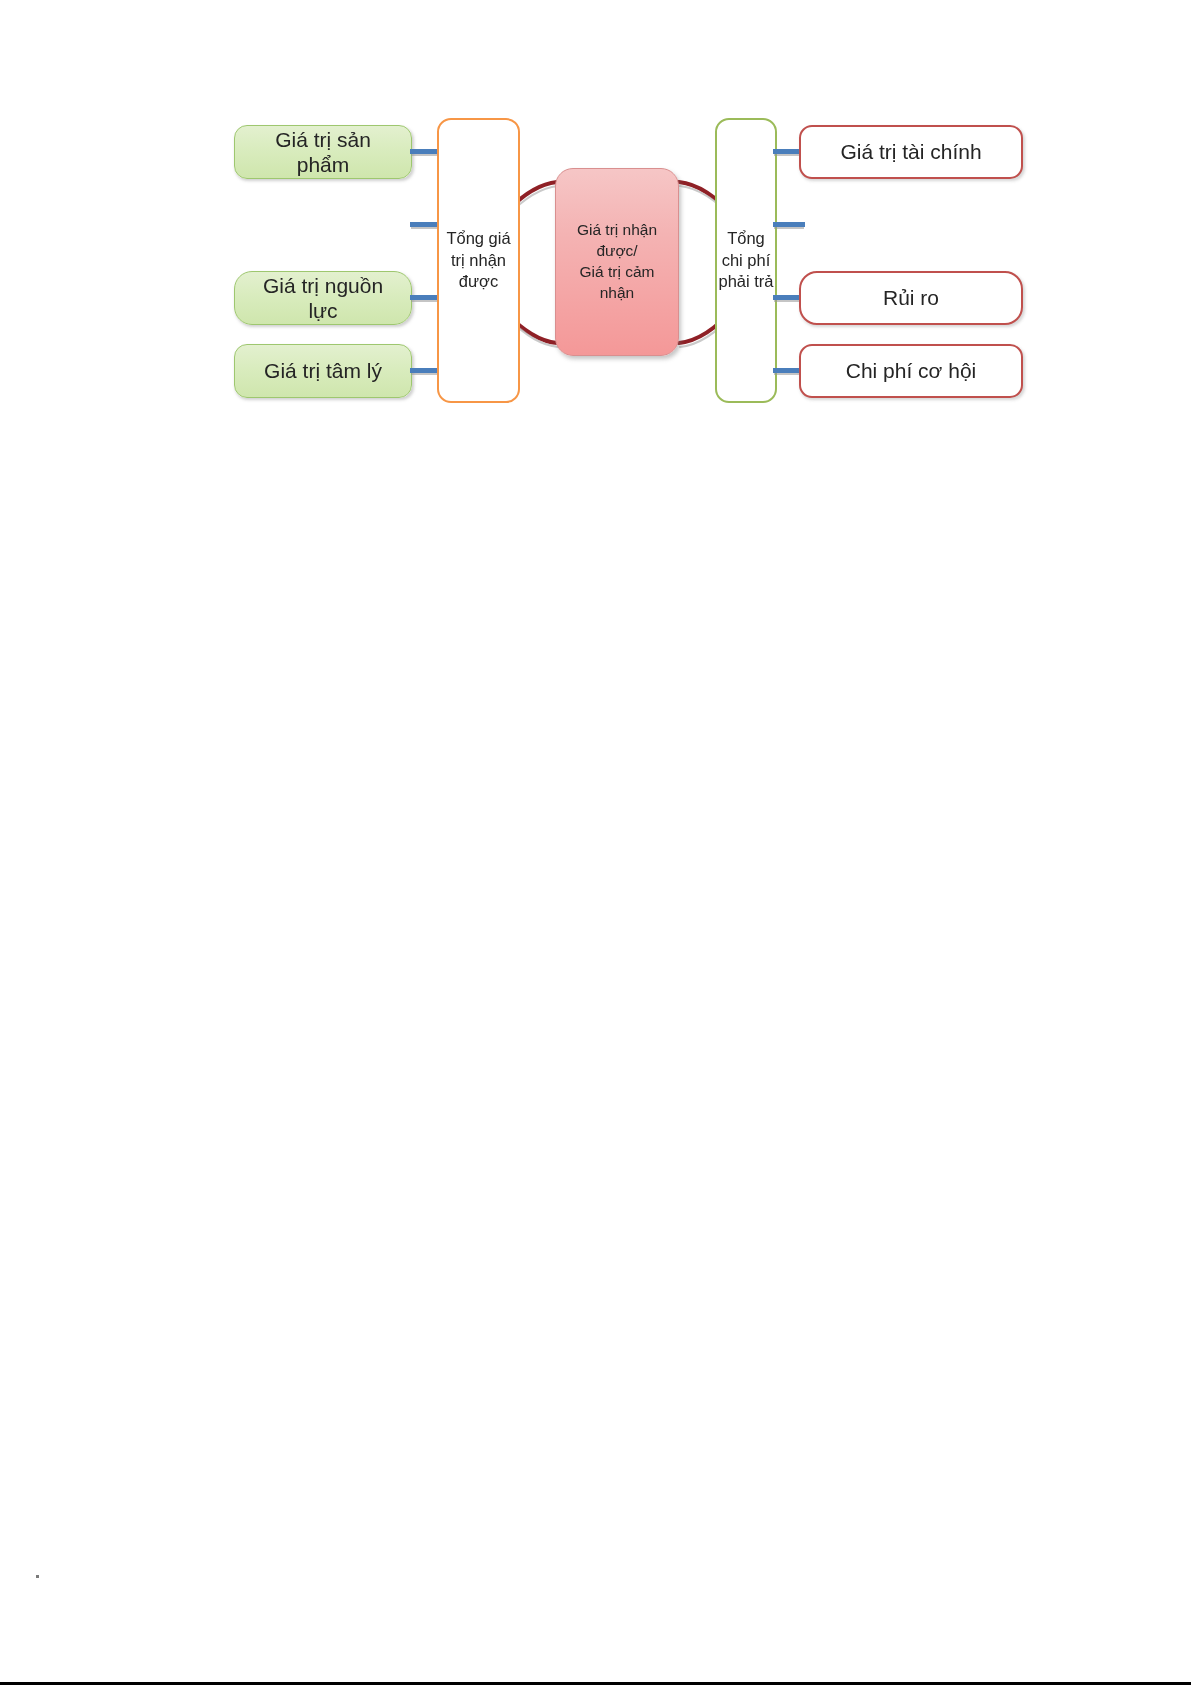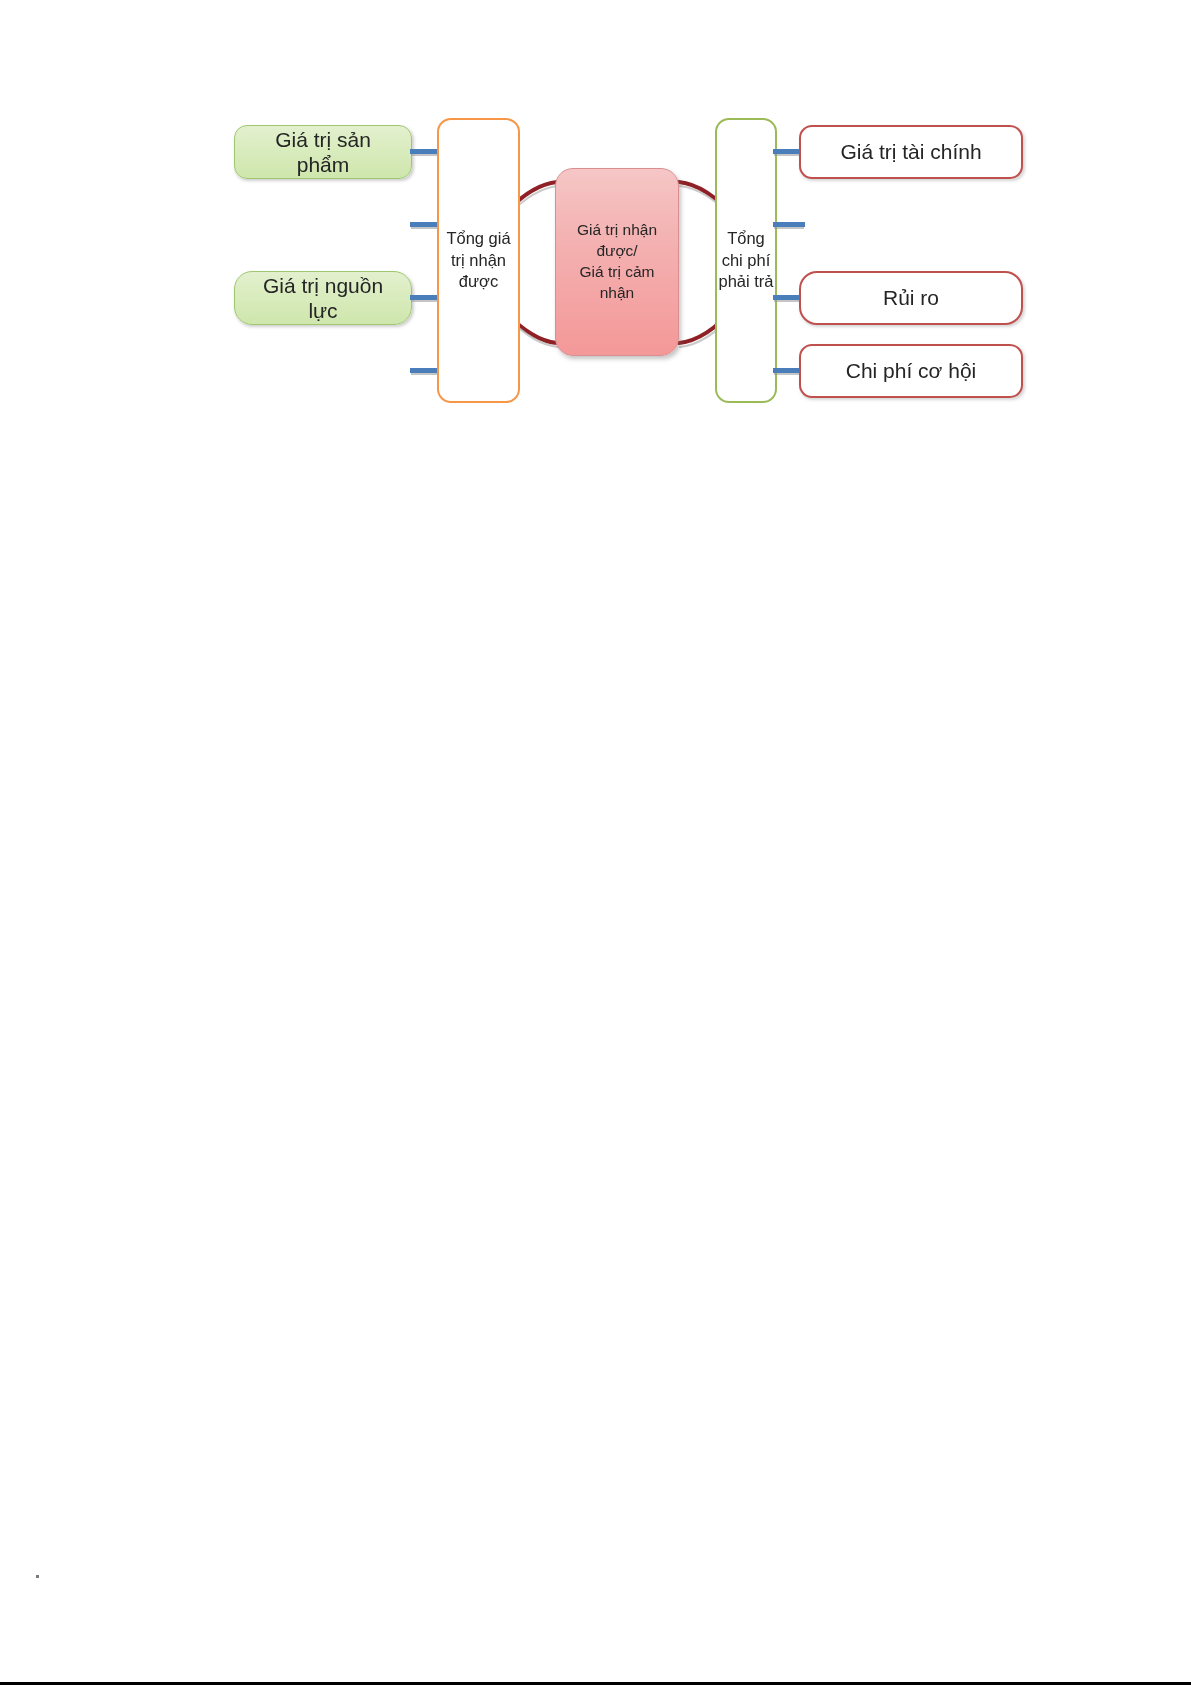--- a/index.html
+++ b/index.html
@@ -187,20 +187,23 @@
         <path d="M 450,237 C 469,235 487,223 506,201"></path>
       </g>
     </svg>
 
     <div class="leaf leaf-left row0">
       <span>Giá trị sản phẩm</span>
     </div>
     <div class="leaf leaf-left row2">
       <span>Giá trị nguồn lực</span>
     </div>
+    <div class="leaf leaf-left row3">
+      <span>Giá trị tâm lý</span>
+    </div>
 
     <div class="stub stub-left stub-r0"></div>
     <div class="stub stub-left stub-r1"></div>
     <div class="stub stub-left stub-r2"></div>
     <div class="stub stub-left stub-r3"></div>
 
     <div class="column" id="col-total-value">
       <span>Tổng giá trị nhận được</span>
     </div>
 

